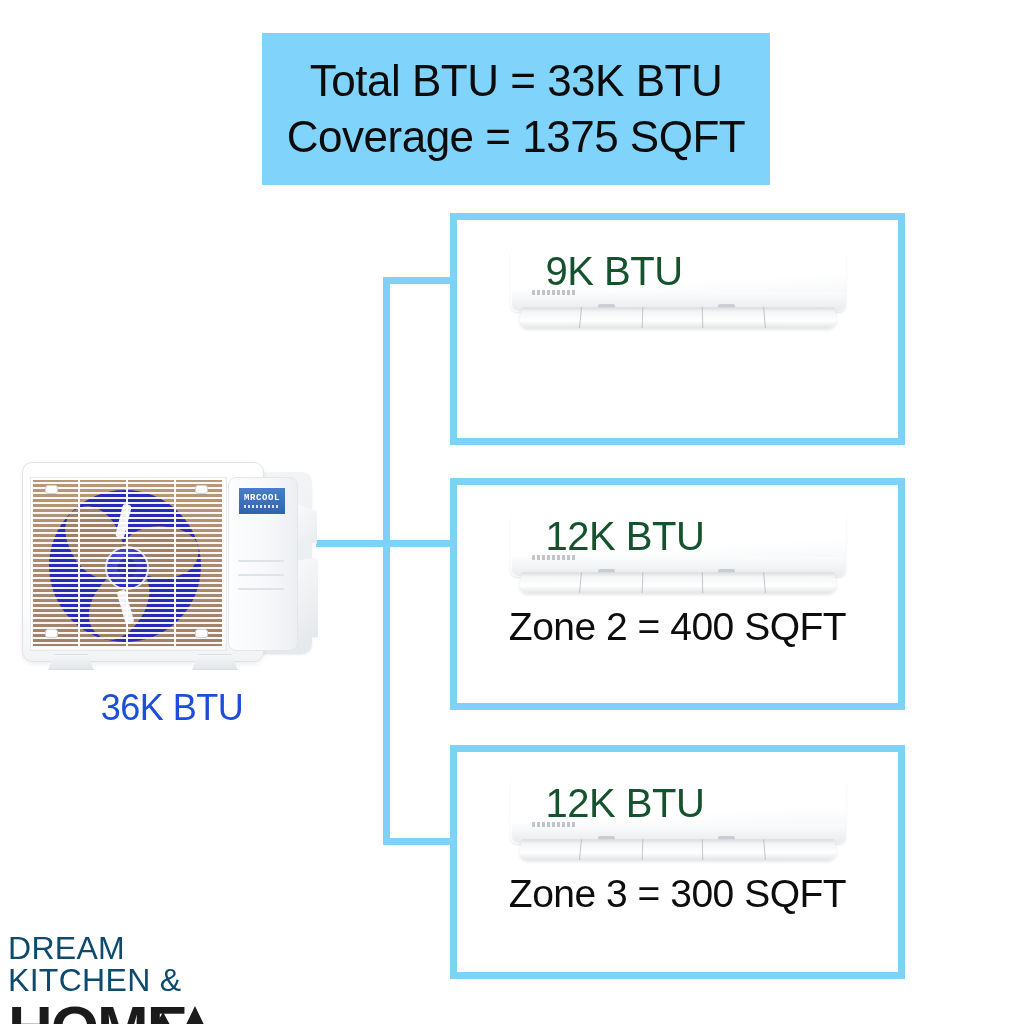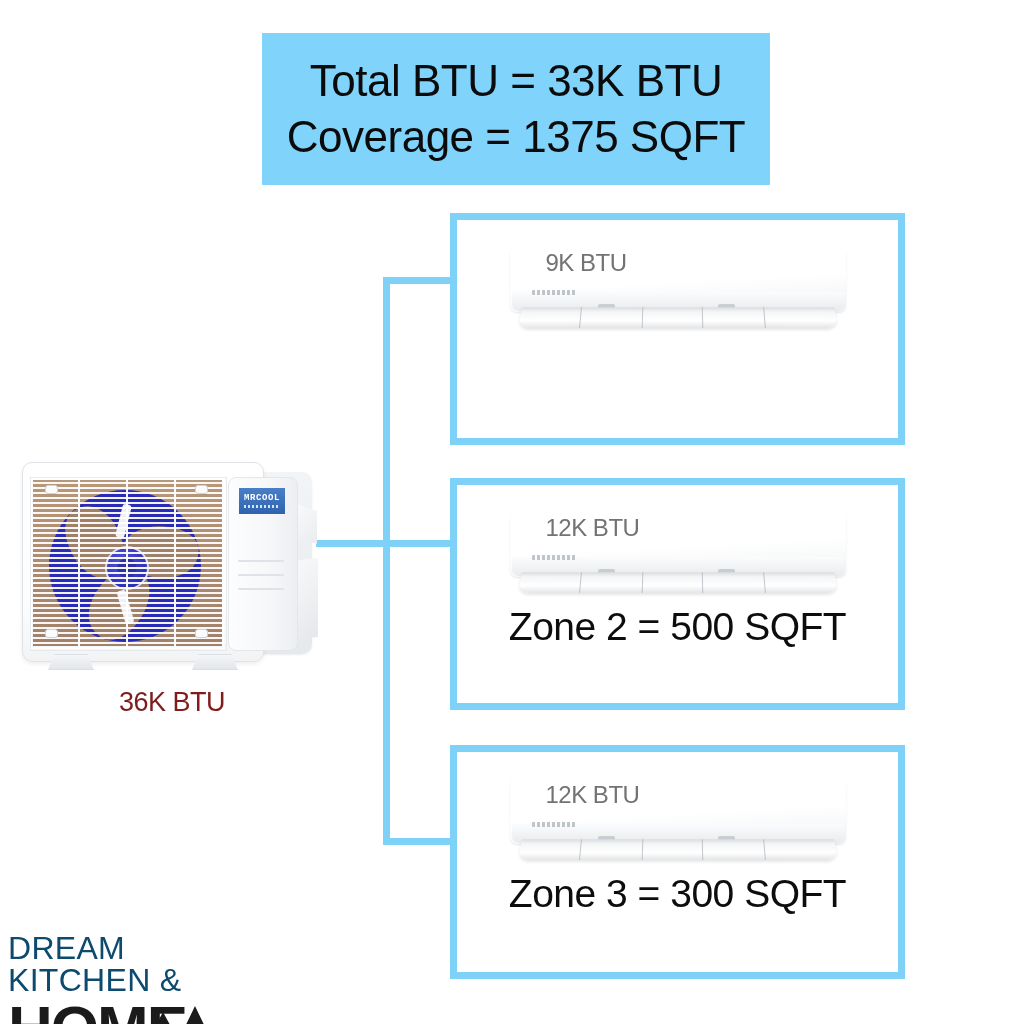--- a/index.html
+++ b/index.html
@@ -124,23 +124,23 @@
     width: 44px; height: 5px;
     background: repeating-linear-gradient(90deg,
         rgba(160,167,174,0.65) 0px, rgba(160,167,174,0.65) 3px,
         rgba(255,255,255,0) 3px, rgba(255,255,255,0) 5px);
     border-radius: 1px;
   }
   .iu-btu {
     position: absolute;
     left: 36px;
     top: 7px;
-    font-size: 24px;
+    font-size: 40px;
     letter-spacing: -0.5px;
-    color: #737373;
+    color: #14532d;
     white-space: nowrap;
   }
 
   
   #condenser {
     position: absolute;
     left: 22px;
     top: 456px;
     width: 300px;
     height: 220px;
@@ -297,23 +297,23 @@
     background: linear-gradient(180deg, #f4f6f8 0%, #e3e6ea 100%);
     border: 1px solid #dbdfe3;
     clip-path: polygon(14% 0, 86% 0, 100% 100%, 0 100%);
   }
   #cond-label {
     position: absolute;
     left: 22px;
     top: 687px;
     width: 300px;
     text-align: center;
-    font-size: 27px;
+    font-size: 36px;
     letter-spacing: -0.5px;
-    color: #7f1d1d;
+    color: #1d4ed8;
     white-space: nowrap;
   }
 
   
   #brand-logo {
     position: absolute;
     left: 8px;
     top: 932px;
     width: 260px;
   }
@@ -432,21 +432,21 @@
     <div class="iu-btu">12K BTU</div>
     <div class="iu-tab" style="left:88px;"></div>
     <div class="iu-tab" style="left:208px;"></div>
     <div class="iu-louver">
       <div class="iu-louver-seg" style="left:60px;"></div>
       <div class="iu-louver-seg" style="left:122px;"></div>
       <div class="iu-louver-seg" style="left:182px;"></div>
       <div class="iu-louver-seg" style="left:244px;"></div>
     </div>
   </div>
-  <div class="zone-caption">Zone 2 = 500 SQFT</div>
+  <div class="zone-caption">Zone 2 = 400 SQFT</div>
 </div>
 
 <div class="zone-box" id="zone-box-3">
   <div class="indoor-unit">
     <div class="iu-body"></div>
     <div class="iu-face-shade"></div>
     <div class="iu-logo"></div>
     <div class="iu-btu">12K BTU</div>
     <div class="iu-tab" style="left:88px;"></div>
     <div class="iu-tab" style="left:208px;"></div>

